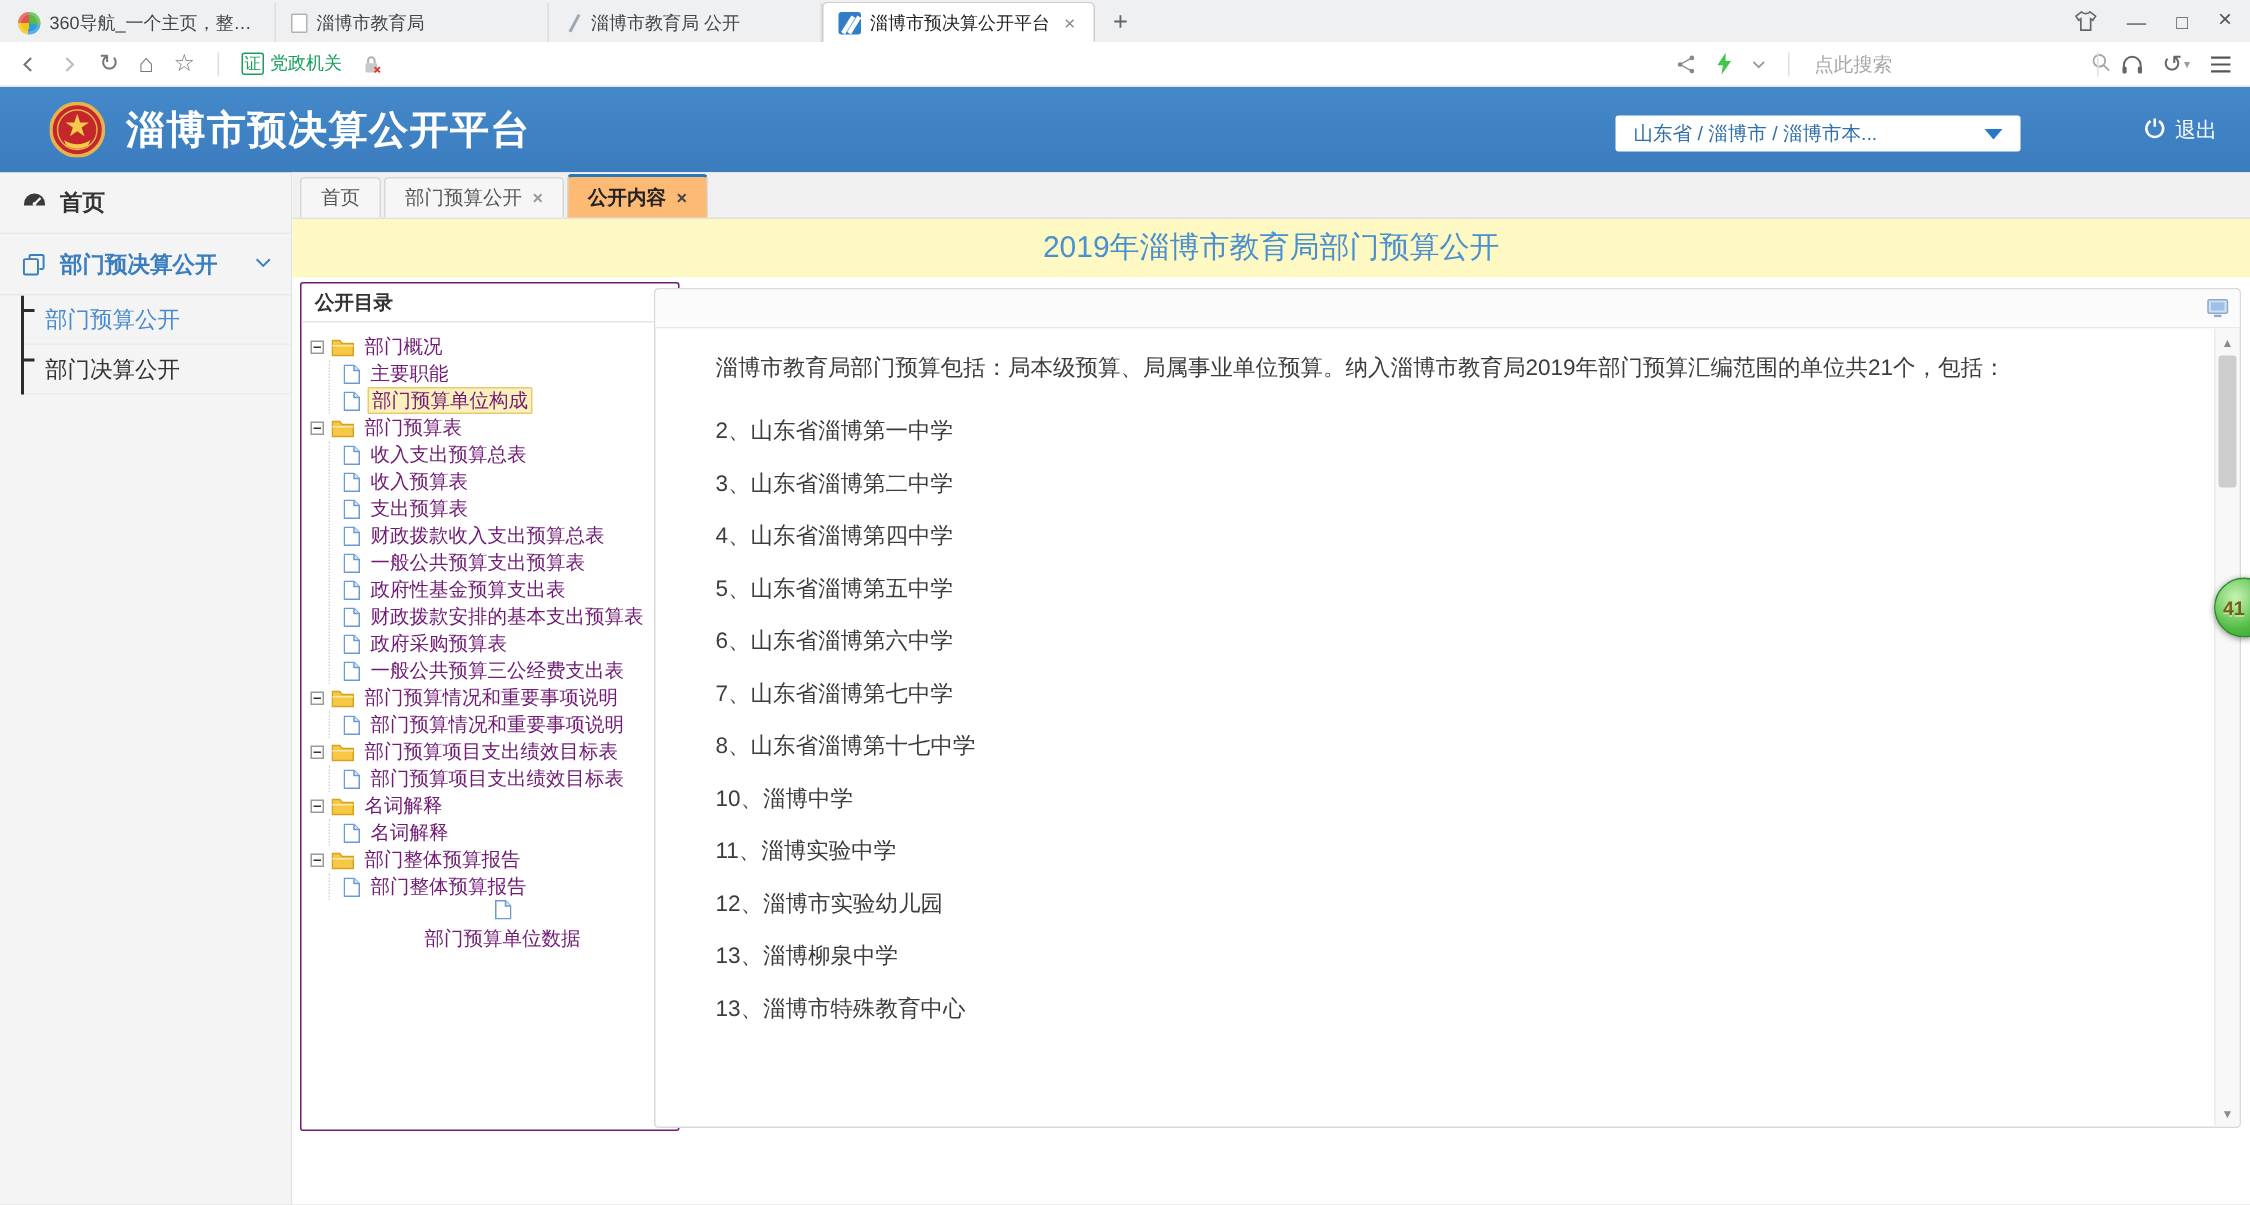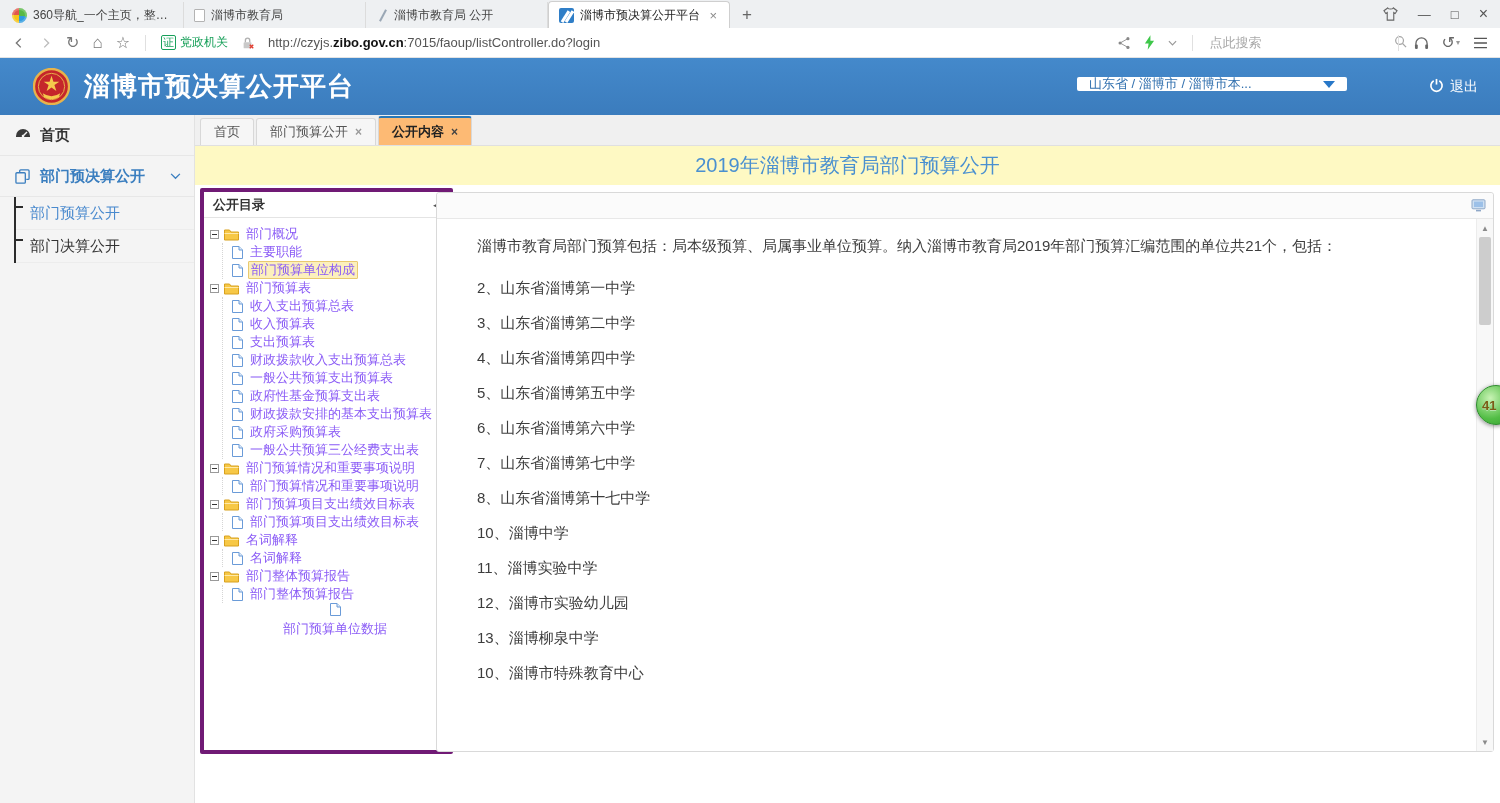--- a/index.html
+++ b/index.html
@@ -42,21 +42,21 @@
   .searchbox input{border:none;outline:none;flex:1;font-size:13px;color:#333;font-family:inherit;}
   .searchbox input::placeholder{color:#a8a8a8;}
   .undo-wrap{display:flex;align-items:center;gap:1px;color:#666;}
   .undo-wrap .u{font-size:16px;}
   .undo-wrap .caret{font-size:8px;color:#999;}
 
   
   .appheader{position:absolute;left:0;top:58px;right:0;height:57px;background:linear-gradient(#4489cb,#3b7cbd);}
   .emblem{position:absolute;left:33px;top:10px;width:37px;height:37px;}
   .apptitle{position:absolute;left:84px;top:0;height:57px;line-height:57px;color:#fff;font-size:26px;font-weight:600;letter-spacing:1px;}
-  .regionbox{position:absolute;left:1077px;top:19px;width:270px;height:14px;background:#fff;border-radius:2px;
+  .regionbox{position:absolute;left:1077px;top:19px;width:270px;height:24px;background:#fff;border-radius:2px;
     display:flex;align-items:center;padding:0 12px;font-size:13px;color:#2f6fae;cursor:default;}
   .regionbox .rtext{flex:1;white-space:nowrap;overflow:hidden;}
   .regionbox .tri{width:0;height:0;border-left:6px solid transparent;border-right:6px solid transparent;border-top:7px solid #2878c8;}
   .logout{position:absolute;right:22px;top:0;height:57px;display:flex;align-items:center;gap:6px;color:#fff;font-size:14px;}
 
   
   .sidebar{position:absolute;left:0;top:115px;width:195px;bottom:0;background:#f4f4f4;border-right:1px solid #e2e2e2;}
   .side-item{height:41px;display:flex;align-items:center;gap:9px;padding:0 14px;border-bottom:1px solid #e7e7e7;
     font-size:15px;font-weight:600;color:#333;position:relative;cursor:default;}
   .side-item.active{color:#3a7ebf;}
@@ -74,25 +74,25 @@
   .wtabs{height:31px;background:#f0f0f0;border-bottom:1px solid #e0e0e0;display:flex;align-items:flex-end;padding-left:5px;}
   .wtab{height:27px;display:flex;align-items:center;gap:7px;padding:0 13px;margin-right:2px;font-size:13px;color:#555;
     background:#f6f6f6;border:1px solid #d8d8d8;border-bottom:none;border-radius:3px 3px 0 0;cursor:default;}
   .wtab .wclose{color:#9a9a9a;font-size:12px;font-weight:700;}
   .wtab.active{background:#fdba74;border-top:2px solid #2878b8;color:#222;font-weight:700;height:29px;}
   .wtab.active .wclose{color:#444;}
   .titleband{height:39px;line-height:39px;background:#fef9c3;text-align:center;color:#4a90d0;font-size:20px;}
   .workspace{position:relative;height:618px;background:#fff;}
 
   
-  .treepanel{position:absolute;left:5px;top:3px;width:253px;height:566px;background:#fff;border:4px solid #701a75;border-radius:2px;overflow:hidden;}
+  .treepanel{position:absolute;left:5px;top:3px;width:253px;height:566px;background:#fff;border:1px solid #701a75;border-radius:2px;overflow:hidden;}
   .treehead{height:26px;line-height:26px;padding:0 9px;font-size:13px;font-weight:700;color:#333;border-bottom:1px solid #e4e4e4;display:flex;align-items:center;}
   .treehead .thtitle{flex:1;}
   .treehead .collapse{color:#555;font-size:9px;}
-  .treebody{padding:7px 4px 0 6px;font-size:13px;color:#8b5cf6;}
+  .treebody{padding:7px 4px 0 6px;font-size:13px;color:#701a75;}
   .trow{display:flex;align-items:center;gap:5px;height:18px;white-space:nowrap;cursor:default;}
   .expbox{width:9px;height:9px;border:1px solid #9a9a9a;background:#fff;position:relative;flex:none;}
   .expbox::after{content:"";position:absolute;left:1px;top:3px;width:5px;height:1px;background:#333;}
   .tico{display:flex;align-items:center;flex:none;}
   .tlabel{padding:0 2px;line-height:16px;}
   .tlabel.sel{background:#fcf0bd;border:1px solid #e9c96f;border-radius:1px;}
   .tkids{margin-left:12px;padding-left:3px;border-left:1px dotted #d5d5d5;}
   .tkids .trow{padding-left:6px;}
   .troot-doc{margin-left:15px;flex-direction:column;}
 
@@ -172,21 +172,20 @@
       <span class="certglyph">证</span>
       <span class="certtext">党政机关</span>
     </span>
     <span class="navic">
       <svg width="14" height="14" viewBox="0 0 16 16">
           <rect x="3" y="7" width="9" height="7" rx="1" fill="#c9c9c9"></rect>
           <path d="M5 7 V5 a2.5 2.5 0 0 1 5 0 V7" fill="none" stroke="#b0b0b0" stroke-width="1.5"></path>
           <path d="M10 10 L14 14 M14 10 L10 14" stroke="#e23b2e" stroke-width="1.6"></path>
         </svg>
     </span>
-    <span class="urltext"><span>http://czyjs.</span><b>zibo.gov.cn</b><span>:7015/faoup/listController.do?login</span></span>
     <span class="addr-spacer"></span>
     <span class="navic">
       <svg width="14" height="14" viewBox="0 0 16 16">
           <circle cx="12.5" cy="3" r="1.8" fill="#888"></circle>
           <circle cx="3.5" cy="8" r="1.8" fill="#888"></circle>
           <circle cx="12.5" cy="13" r="1.8" fill="#888"></circle>
           <path d="M12.5 3 L3.5 8 L12.5 13" stroke="#888" fill="none"></path>
         </svg>
     </span>
     <span class="navic">
@@ -545,21 +544,21 @@
                 <p class="citem">3、山东省淄博第二中学</p>
                 <p class="citem">4、山东省淄博第四中学</p>
                 <p class="citem">5、山东省淄博第五中学</p>
                 <p class="citem">6、山东省淄博第六中学</p>
                 <p class="citem">7、山东省淄博第七中学</p>
                 <p class="citem">8、山东省淄博第十七中学</p>
                 <p class="citem">10、淄博中学</p>
                 <p class="citem">11、淄博实验中学</p>
                 <p class="citem">12、淄博市实验幼儿园</p>
                 <p class="citem">13、淄博柳泉中学</p>
-                <p class="citem">10、淄博市特殊教育中心</p>
+                <p class="citem">13、淄博市特殊教育中心</p>
               </div>
           </div>
           <div class="cscroll">
             <span class="sarrow up">▲</span>
             <span class="sthumb"></span>
             <span class="sarrow down">▼</span>
           </div>
         </div>
       </div>
 

